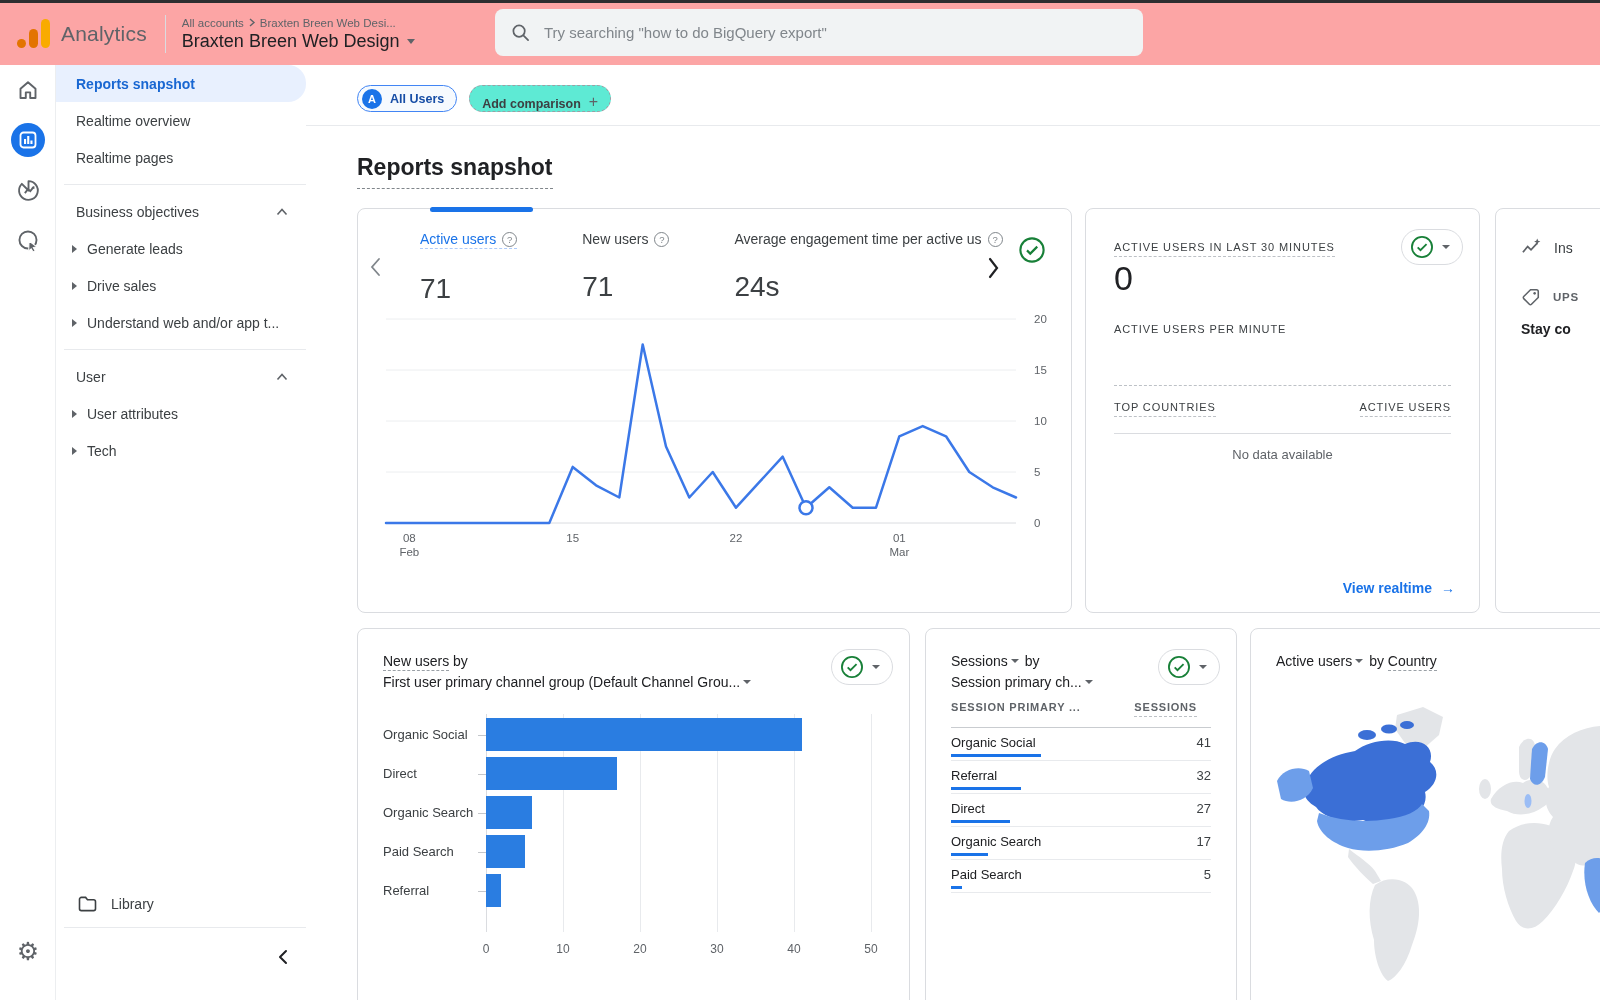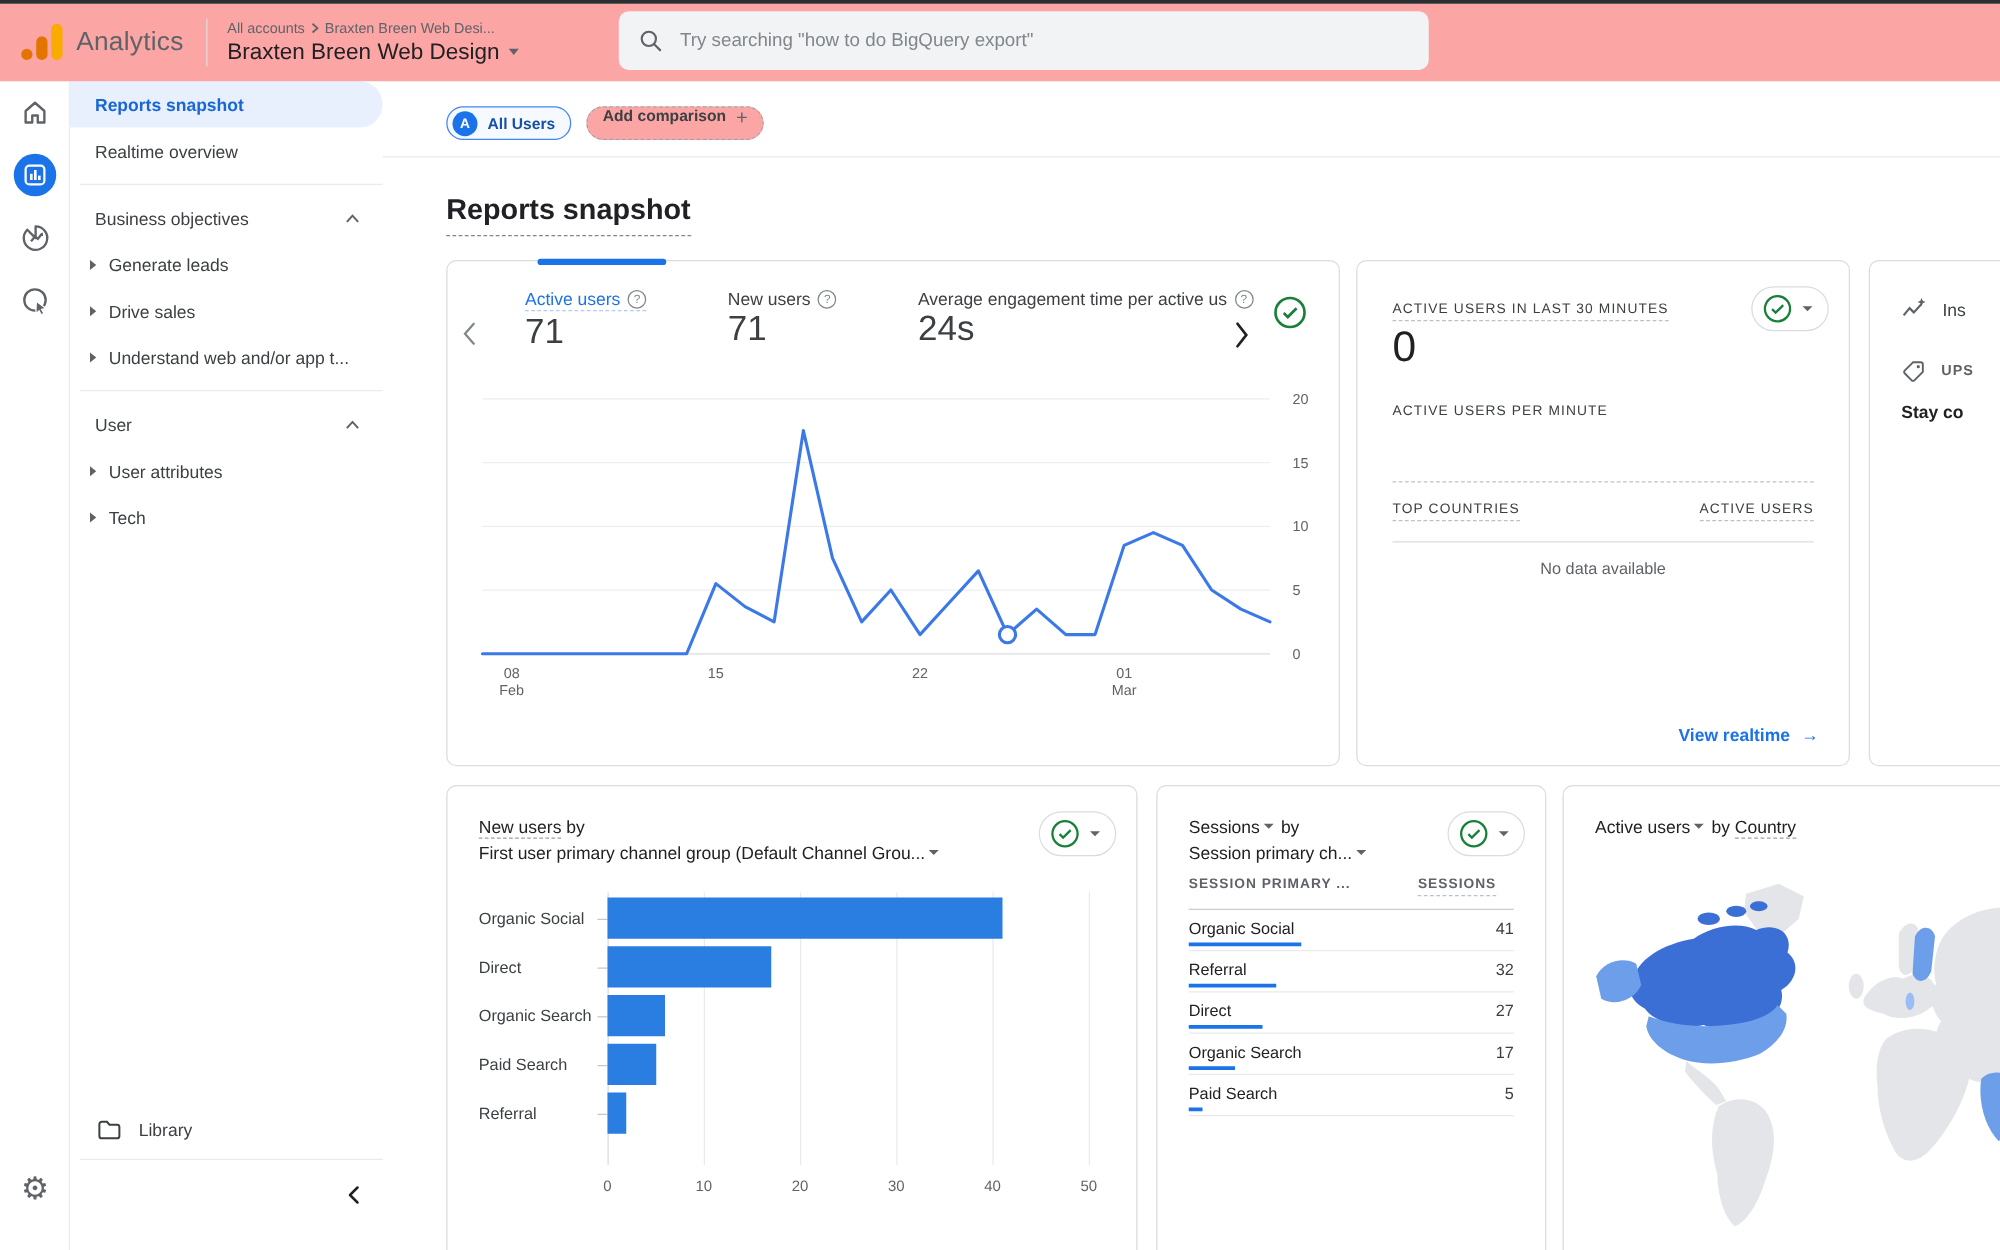--- a/index.html
+++ b/index.html
@@ -49,40 +49,40 @@
   .library-row{position:absolute;left:22px;bottom:88px;display:flex;align-items:center;gap:14px;font-size:14px;color:var(--text2);cursor:pointer}
   .side-bottom-divider{position:absolute;left:8px;right:0;bottom:72px;height:1px;background:var(--grid)}
   .collapse-btn{position:absolute;right:16px;bottom:30px;cursor:pointer}
 
   
   .main{position:absolute;left:306px;top:65px;right:0;bottom:0;background:#fff}
   .chips-row{position:absolute;left:51px;top:20px;display:flex;gap:12px;align-items:center}
   .chip-all-users{display:flex;align-items:center;gap:8px;height:27px;padding:0 12px 0 4px;border:1px solid #4285f4;border-radius:14px;background:#f6fafe;cursor:pointer}
   .chip-avatar{width:20px;height:20px;border-radius:50%;background:var(--accent);color:#fff;font-size:11px;font-weight:bold;display:flex;align-items:center;justify-content:center}
   .chip-all-users span.lbl{font-size:12.5px;font-weight:bold;color:#174ea6}
-  .chip-add{display:flex;align-items:flex-start;gap:8px;height:27px;padding:0 12px;border:1px dashed #9aa0a6;border-radius:14px;background:#fca5a5;cursor:pointer;font-size:12.5px;font-weight:bold;color:var(--text2)}
+  .chip-add{display:flex;align-items:flex-end;gap:8px;height:27px;padding:0 12px;border:1px dashed #9aa0a6;border-radius:14px;background:#5eead4;cursor:pointer;font-size:12.5px;font-weight:bold;color:var(--text2)}
   .plus{font-size:16px;color:var(--muted);font-weight:normal}
   .main-divider{position:absolute;left:0;top:60px;right:0;height:1px;background:var(--grid)}
   .page-title{position:absolute;left:51px;top:74px;font-size:23px;color:var(--text);border-bottom:1.5px dashed #80868b;padding-bottom:7px;cursor:default}
 
   .card{position:absolute;background:#fff;border:1px solid var(--border);border-radius:8px}
   .card-a{left:51px;top:143px;width:715px;height:405px}
   .card-b{left:779px;top:143px;width:395px;height:405px}
   .card-c{left:1189px;top:143px;width:300px;height:405px}
   .card-d{left:51px;top:563px;width:553px;height:470px}
   .card-e{left:619px;top:563px;width:312px;height:470px}
   .card-f{left:944px;top:563px;width:365px;height:470px}
 
   
   .tab-indicator{position:absolute;left:72px;top:-2px;width:103px;height:5px;background:var(--accent);border-radius:3px}
   .metrics{position:absolute;left:62px;top:22px;display:flex;gap:65px}
   .metric{cursor:pointer}
   .metric .m-label{display:flex;align-items:center;gap:6px;font-size:14px;color:var(--text2)}
   .metric.active .m-label{color:var(--accent);border-bottom:1px dashed #aecbfa;padding-bottom:1px}
-  .metric .m-value{font-size:28px;color:var(--text2);margin-top:0}
+  .metric .m-value{font-size:28px;color:var(--text2);margin-top:24px}
   .q-icon{width:15px;height:15px;border:1.4px solid #80868b;border-radius:50%;font-size:9.5px;color:#80868b;display:inline-flex;align-items:center;justify-content:center;flex:none}
   .nav-chev{position:absolute;top:48px;cursor:pointer}
   .nav-chev.prev{left:12px}
   .nav-chev.next{right:72px}
   .check-solo{position:absolute;right:24px;top:26px;cursor:pointer}
   .check-pill{position:absolute;right:16px;top:20px;height:36px;border:1px solid var(--border);border-radius:18px;display:flex;align-items:center;gap:7px;padding:0 12px 0 7px;cursor:pointer;background:#fff}
 
   
   .rt-label{font-size:11px;letter-spacing:.9px;color:var(--text2);font-weight:normal}
   .dashed-u{border-bottom:1px dashed #bdc1c6;padding-bottom:3px}
@@ -198,20 +198,21 @@
         <path d="M12.5 12.5 l7.5 5.5 -3.4 0.8 1.8 3 -2 1.2 -1.8-3.1 -2.4 2.4 Z" fill="#5f6368" stroke="#fff" stroke-width="1"></path>
       </svg>
     </div>
     <div class="rail-gear">⚙</div>
   </nav>
 
   <aside class="sidebar">
     <div id="sidebar-top">
         <div class="side-item selected">Reports snapshot</div>
         <div class="side-item">Realtime overview</div>
+        <div class="side-item">Realtime pages</div>
       </div>
     <div class="side-divider"></div>
     <div id="sidebar-sections">
         <div class="sec-title">
           <span>Business objectives</span>
           <svg width="12" height="8" viewBox="0 0 12 8">
             <polyline points="1.5,6.5 6,1.5 10.5,6.5" fill="none" stroke="#5f6368" stroke-width="1.6"></polyline>
           </svg>
         </div>
         <div class="sec-item">

